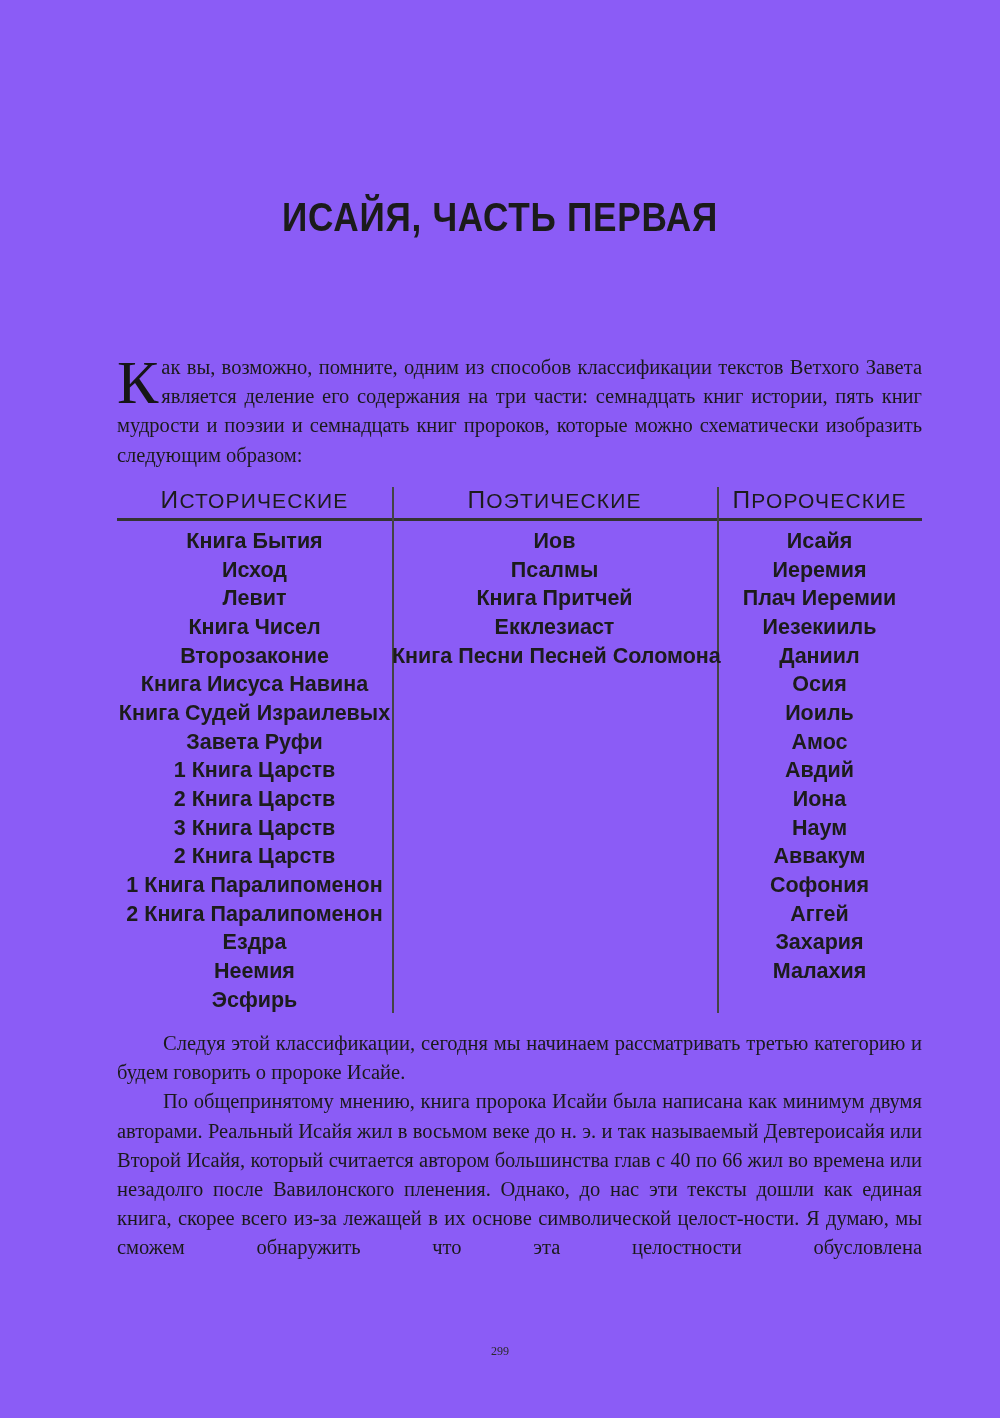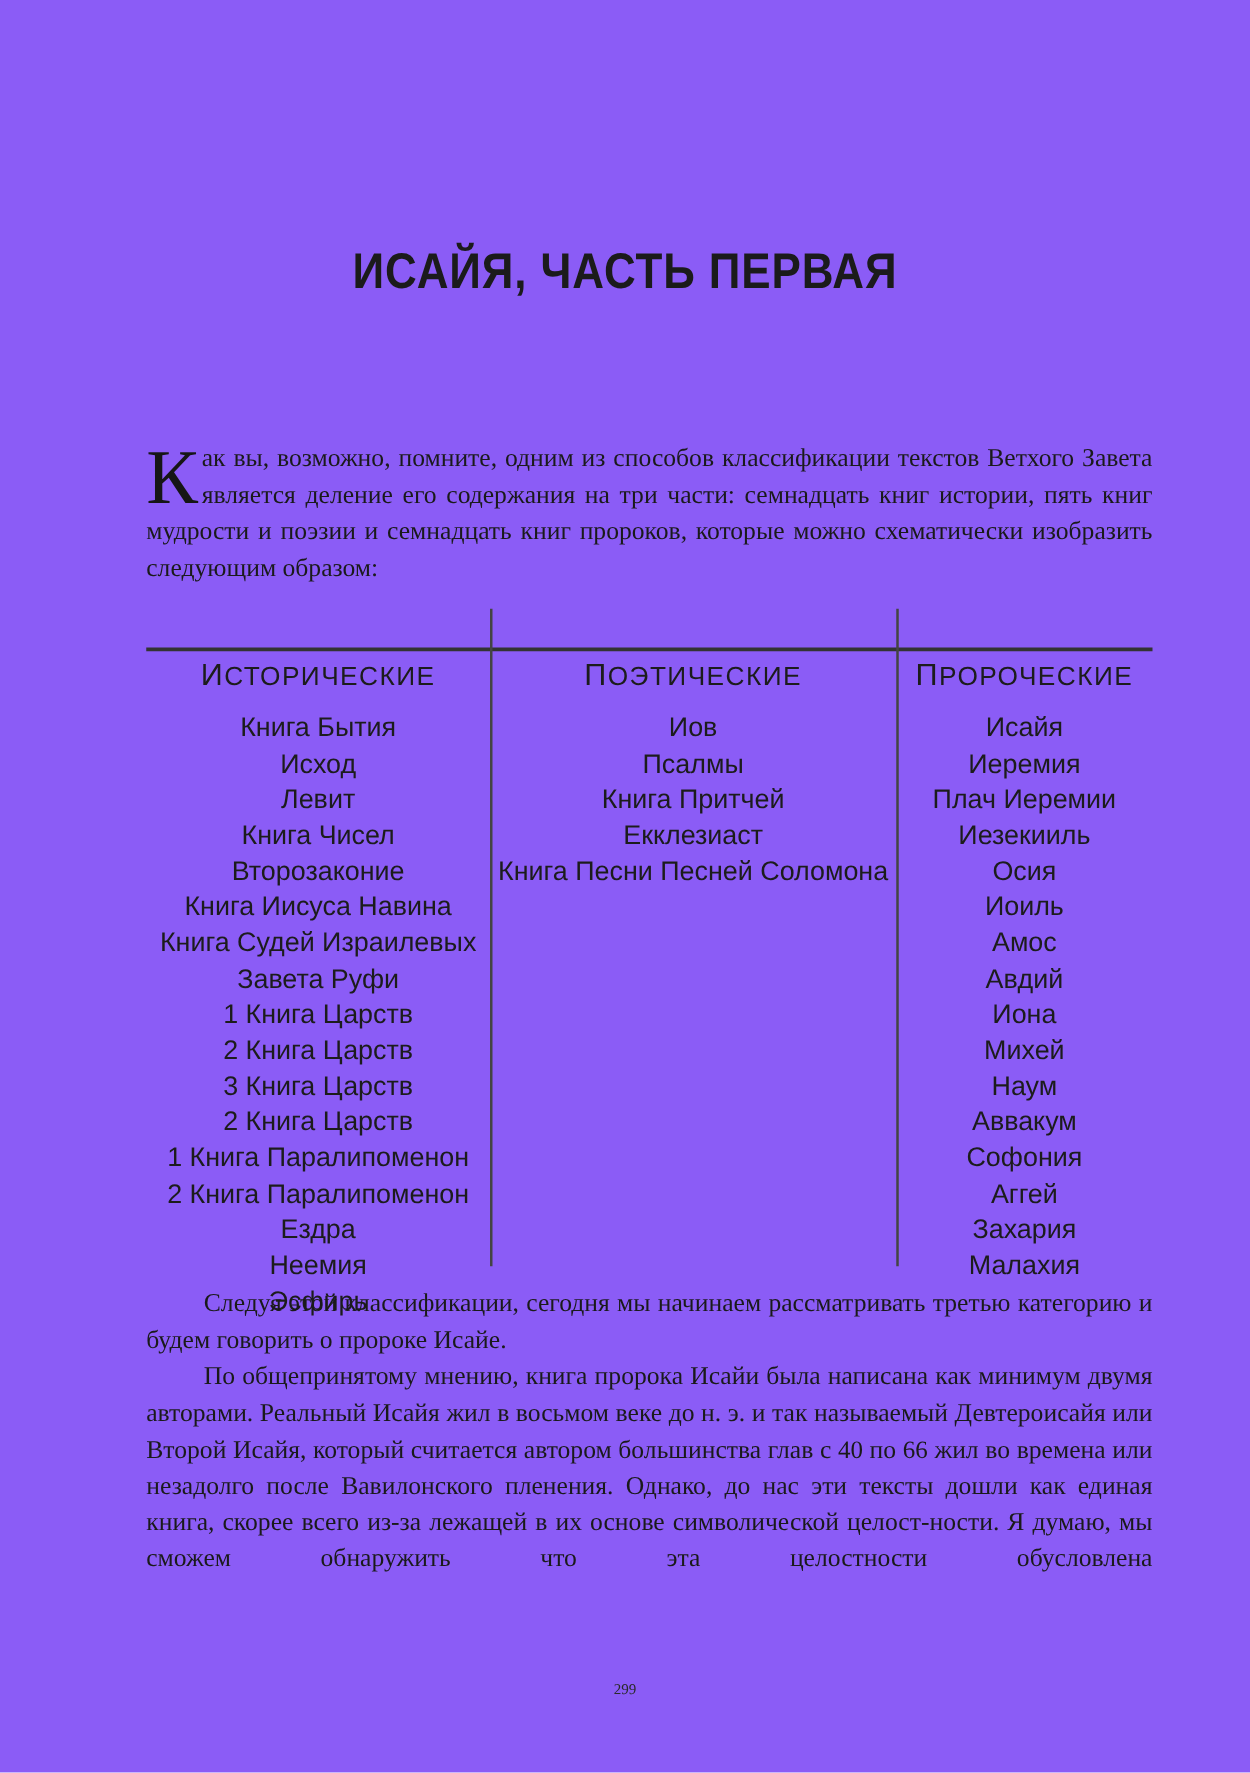--- a/index.html
+++ b/index.html
@@ -98,21 +98,20 @@
   .vdiv-1 { left: 275px; }
   .vdiv-2 { left: 600px; }
 
   .cols {
     position: absolute;
     left: 0;
     top: 0;
     width: 805px;
     height: 528px;
     display: flex;
-    margin-top: 41px;
   }
 
   .col {
     box-sizing: border-box;
     font-family: "Liberation Sans Narrow", "Liberation Sans", sans-serif;
     text-align: center;
     color: #1c1c1c;
   }
   .col-hist { width: 275px; }
   .col-poet { width: 325px; }
@@ -130,21 +129,21 @@
   .col-header .cap { font-size: 24.5px; }
 
   .col-body {
     padding-top: 9px;
     font-size: 21.5px;
     line-height: 28.65px;
   }
 
   .book-item {
     white-space: nowrap;
-    font-weight: 400;
+    font-weight: 700;
   }
 
   
   .after-block { top: 1029px; }
 
   .after-block p {
     margin: 0;
     text-indent: 46px;
     text-align: justify;
   }
@@ -227,26 +226,26 @@
         </div>
       </div>
 
       <div class="col col-proph">
         <div class="col-header"><span class="cap">П</span><span>ророческие</span></div>
         <div class="col-body">
           <div class="book-item">Исайя</div>
           <div class="book-item">Иеремия</div>
           <div class="book-item">Плач Иеремии</div>
           <div class="book-item">Иезекииль</div>
+          <div class="book-item">Даниил</div>
           <div class="book-item">Осия</div>
           <div class="book-item">Иоиль</div>
           <div class="book-item">Амос</div>
           <div class="book-item">Авдий</div>
           <div class="book-item">Иона</div>
-          <div class="book-item">Михей</div>
           <div class="book-item">Наум</div>
           <div class="book-item">Аввакум</div>
           <div class="book-item">Софония</div>
           <div class="book-item">Аггей</div>
           <div class="book-item">Захария</div>
           <div class="book-item">Малахия</div>
         </div>
       </div>
 
     </div>

